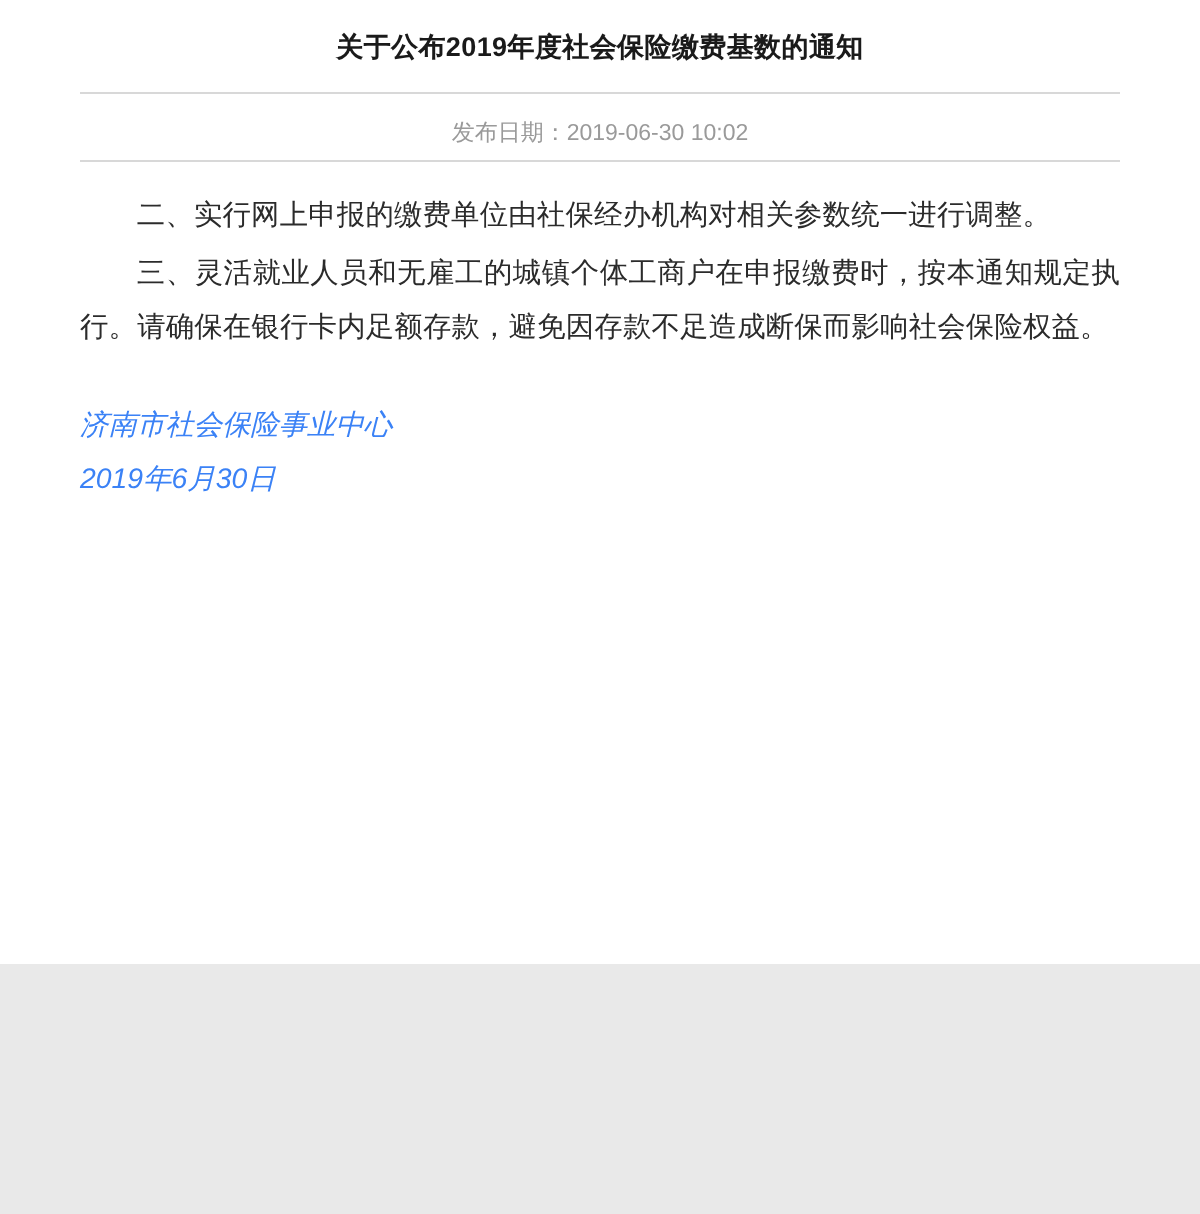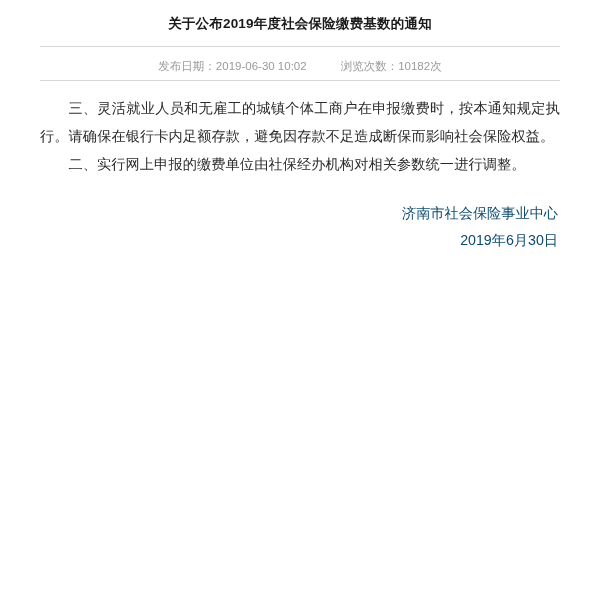--- a/index.html
+++ b/index.html
@@ -9,21 +9,21 @@
   body {
     width: 600px;
     height: 607px;
     background: #e9e9e9;
     font-family: "Liberation Sans", "DejaVu Sans", sans-serif;
     overflow: hidden;
   }
   .page {
     position: relative;
     width: 600px;
-    height: 607px;
+    height: 482px;
     background: #ffffff;
     box-sizing: border-box;
     padding: 0 40px;
   }
   .doc-title {
     padding-top: 14px;
     text-align: center;
     font-size: 13.5px;
     font-weight: bold;
     color: #1a1a1a;
@@ -60,48 +60,47 @@
   }
   .para {
     margin: 0 0 1px 0;
   }
   .indent {
     text-indent: 2em;
   }
   .signature {
     margin-top: 22px;
     font-size: 14.2px;
-    color: #0c4a6e;
+    color: #3b82f6;
     line-height: 1.9;
-    text-align: right;
     padding-right: 2px;
+    font-style: italic;
   }
   .sig-line {
     display: block;
   }
 </style>
 </head>
 <body>
 
 <div class="page">
 
   <div class="doc-title">关于公布2019年度社会保险缴费基数的通知</div>
 
   <div class="title-rule"></div>
 
   <div class="meta-row">
     <span class="meta-item"><span>发布日期：</span><span>2019-06-30 10:02</span></span>
-    <span class="meta-item"><span>浏览次数：</span><span>10182次</span></span>
   </div>
 
   <div class="meta-rule"></div>
 
   <div class="body-text">
+    <p class="para indent">二、实行网上申报的缴费单位由社保经办机构对相关参数统一进行调整。</p>
     <p class="para indent">三、灵活就业人员和无雇工的城镇个体工商户在申报缴费时，按本通知规定执行。请确保在银行卡内足额存款，避免因存款不足造成断保而影响社会保险权益。</p>
-    <p class="para indent">二、实行网上申报的缴费单位由社保经办机构对相关参数统一进行调整。</p>
   </div>
 
   <div class="signature">
     <span class="sig-line">济南市社会保险事业中心</span>
     <span class="sig-line">2019年6月30日</span>
   </div>
 
 </div>
 
 </body></html>

